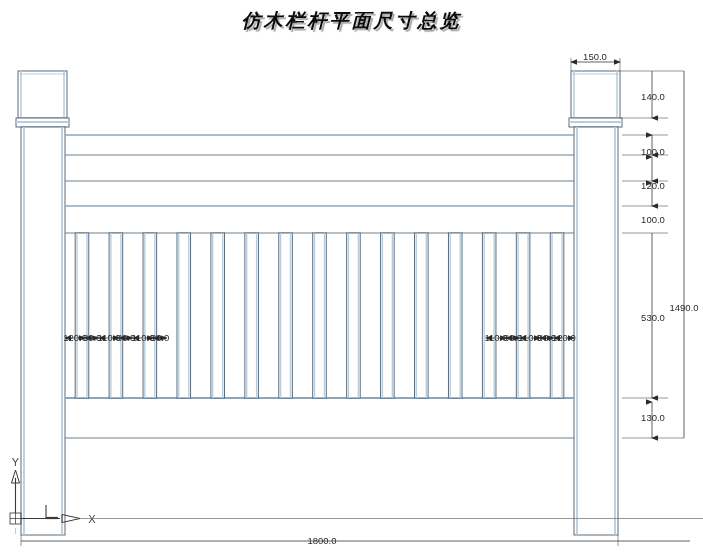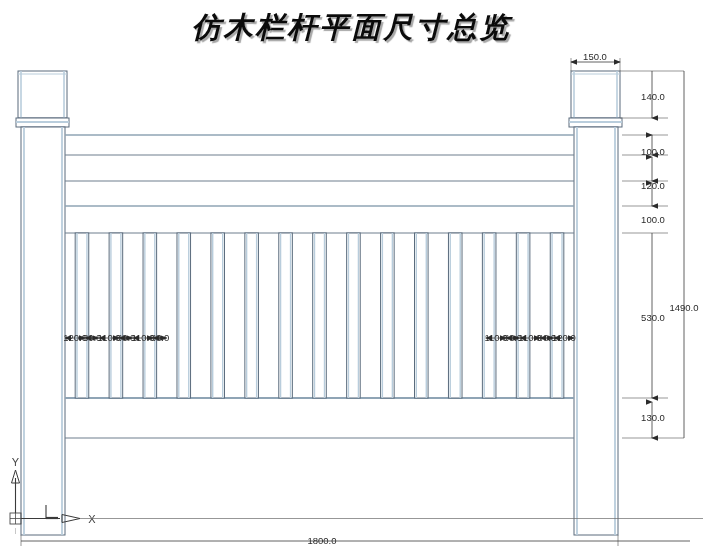--- a/index.html
+++ b/index.html
@@ -26,21 +26,21 @@
     position: absolute;
     left: 0;
     top: 8px;
     width: 703px;
     text-align: center;
     pointer-events: none;
   }
   .title-text {
     display: inline-block;
     font-family: "DejaVu Serif", "Liberation Serif", serif;
-    font-size: 29px;
+    font-size: 19px;
     font-weight: 700;
     font-style: italic;
     letter-spacing: 3px;
     color: #0b0b0b;
     text-shadow: 2px 2px 1px rgba(150,150,150,0.85);
     white-space: nowrap;
   }
 
   svg.drawing {
     position: absolute;

